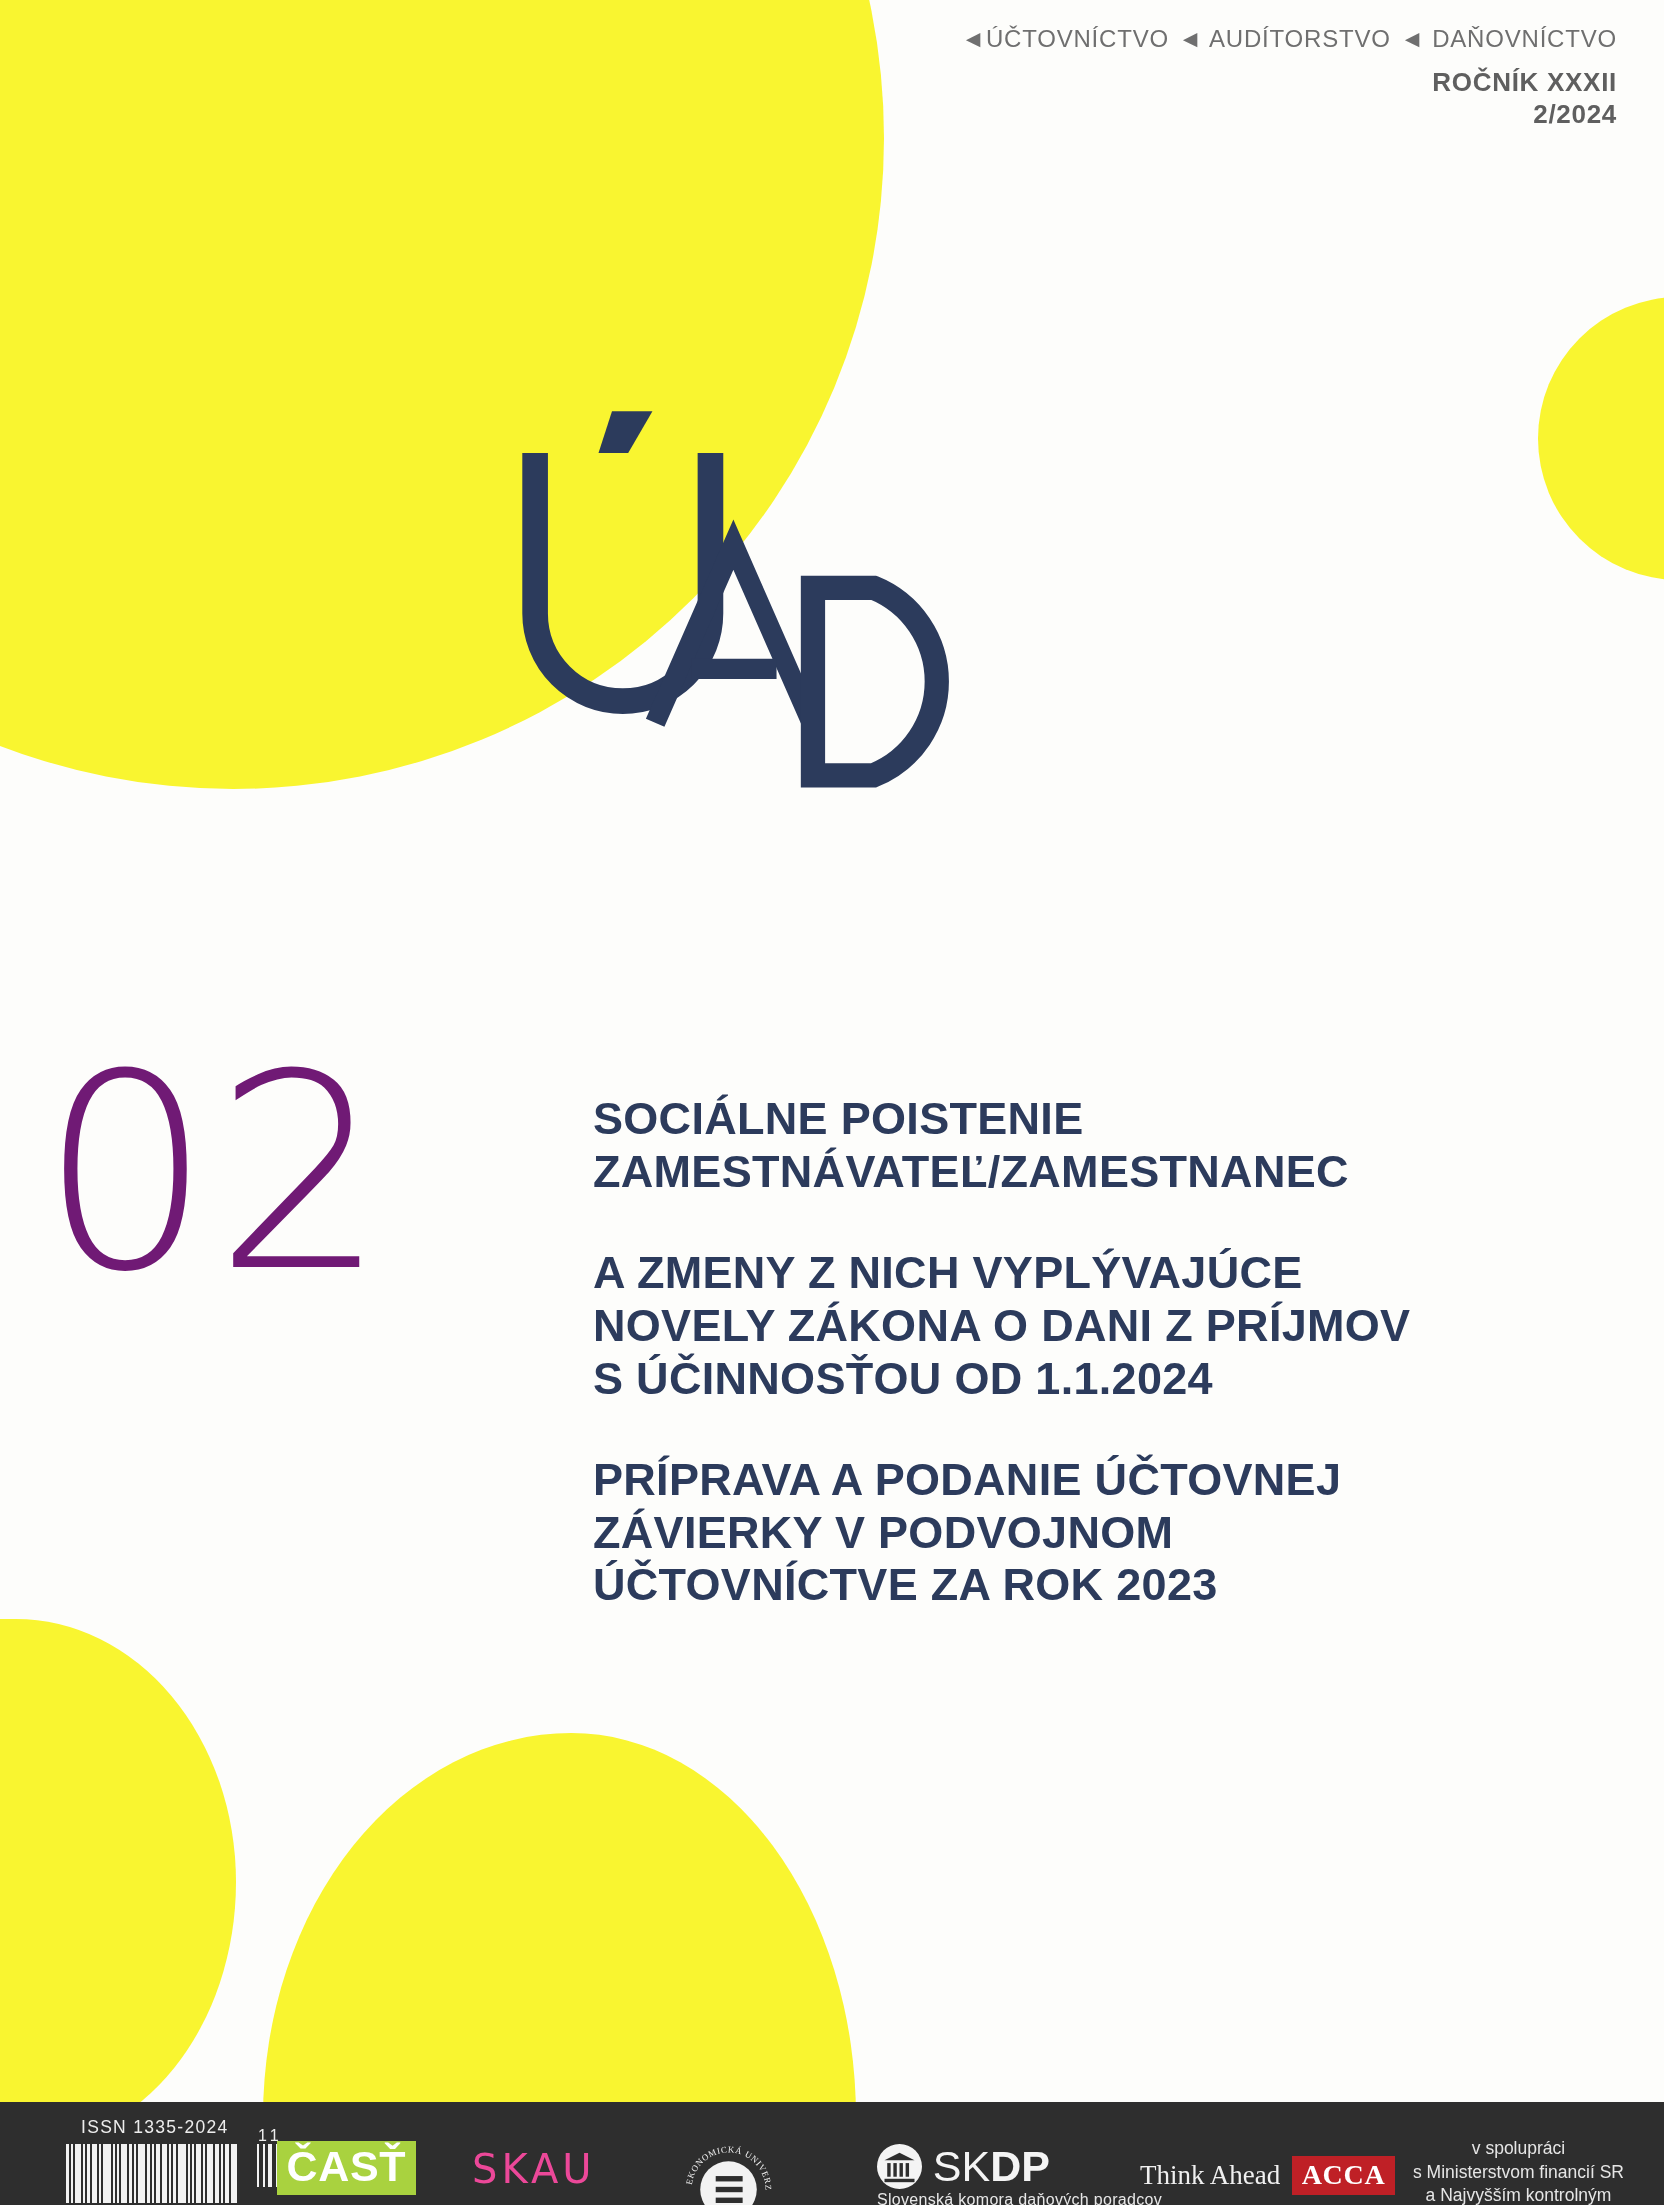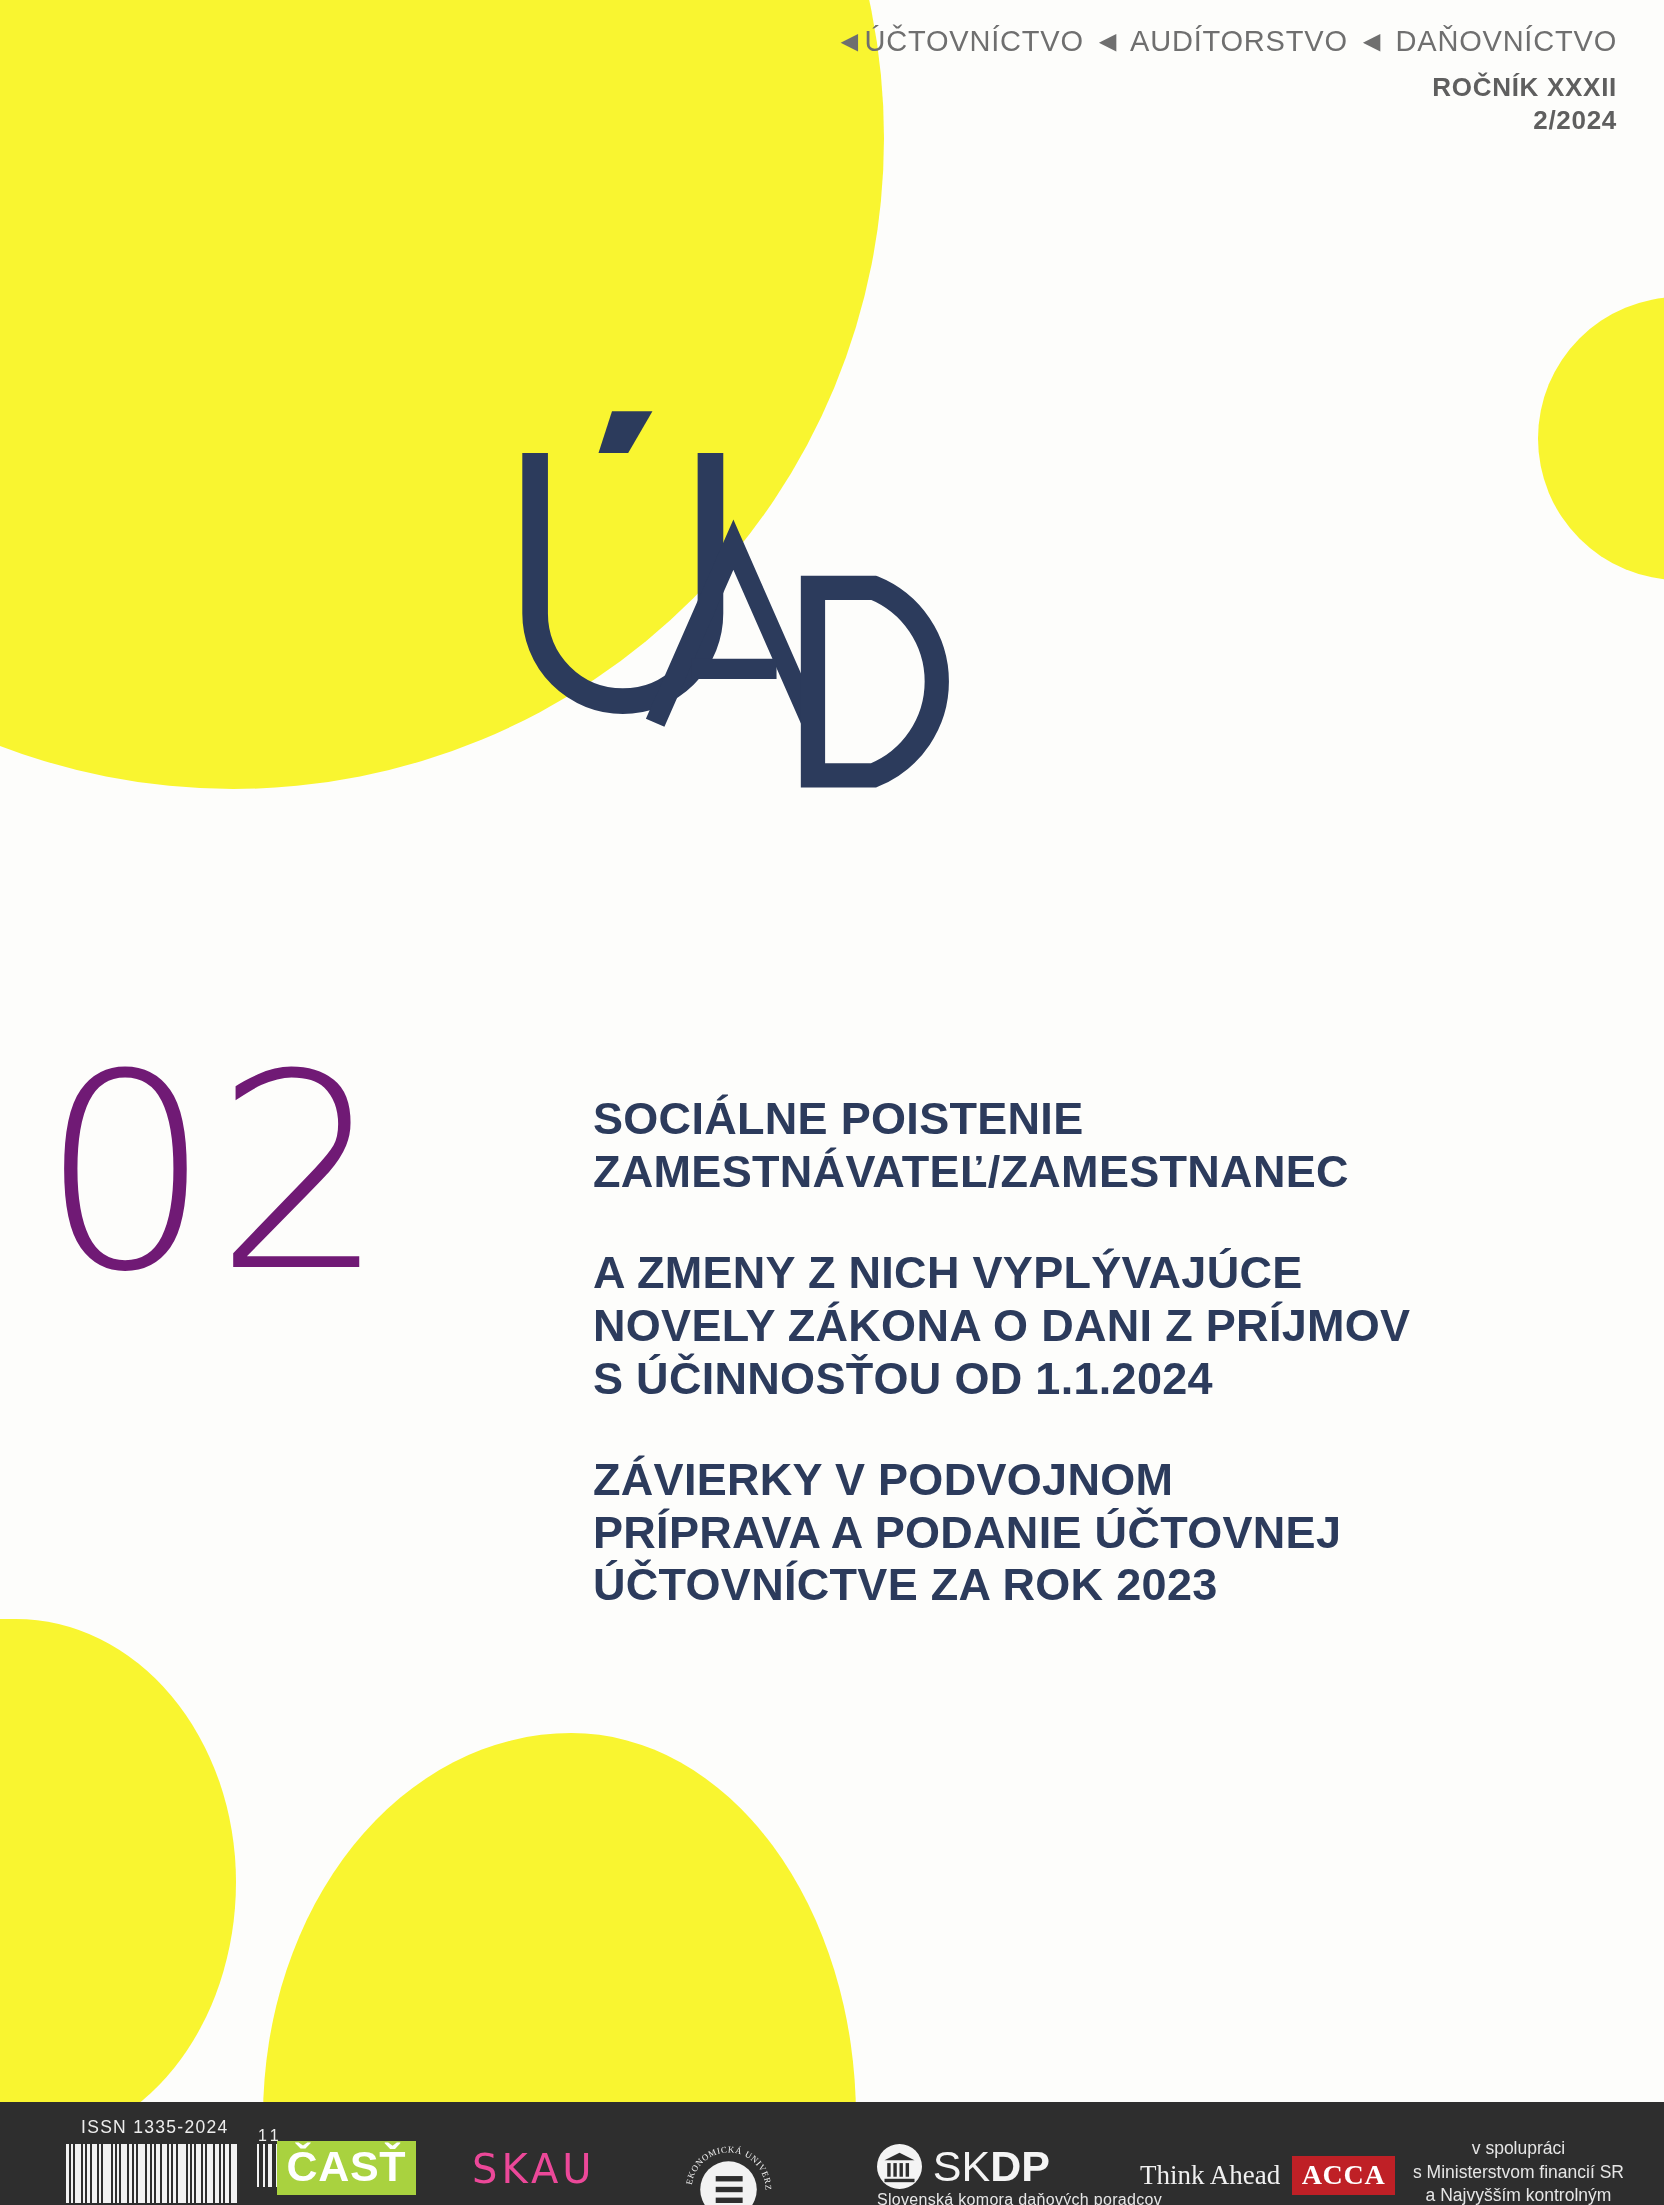--- a/index.html
+++ b/index.html
@@ -45,21 +45,21 @@
     border-radius:52% 48% 42% 42% / 62% 62% 38% 38%;
   }
 
   
   .header{
     position:absolute; right:47px; top:26px;
     text-align:right;
     color:#6f6f6f;
   }
   .tagline{
-    font-size:29px; letter-spacing:0.8px; white-space:nowrap;
+    font-size:24px; letter-spacing:0.8px; white-space:nowrap;
     color:#6f6f6f; font-weight:400; line-height:1.1;
   }
   .tagline .sep{ margin-left:9.4px; }
   .issue{
     margin-top:13.5px; font-size:26px; font-weight:700;
     color:#5f5f5f; letter-spacing:0.7px; line-height:1.25;
   }
 
   
   .logo{
@@ -224,22 +224,22 @@
       <div class="hl-line">ZAMESTNÁVATEĽ/ZAMESTNANEC</div>
     </div>
 
     <div class="hl-block">
       <div class="hl-line">A ZMENY Z NICH VYPLÝVAJÚCE</div>
       <div class="hl-line">NOVELY ZÁKONA O DANI Z PRÍJMOV</div>
       <div class="hl-line">S ÚČINNOSŤOU OD 1.1.2024</div>
     </div>
 
     <div class="hl-block">
+      <div class="hl-line">PRÍPRAVA A PODANIE ÚČTOVNEJ</div>
       <div class="hl-line">ZÁVIERKY V PODVOJNOM</div>
-      <div class="hl-line">PRÍPRAVA A PODANIE ÚČTOVNEJ</div>
       <div class="hl-line">ÚČTOVNÍCTVE ZA ROK 2023</div>
     </div>
 
   </div>
 
   <div class="footer">
     <div class="footer-inner">
 
       <div class="issn">ISSN 1335-2024</div>
 

